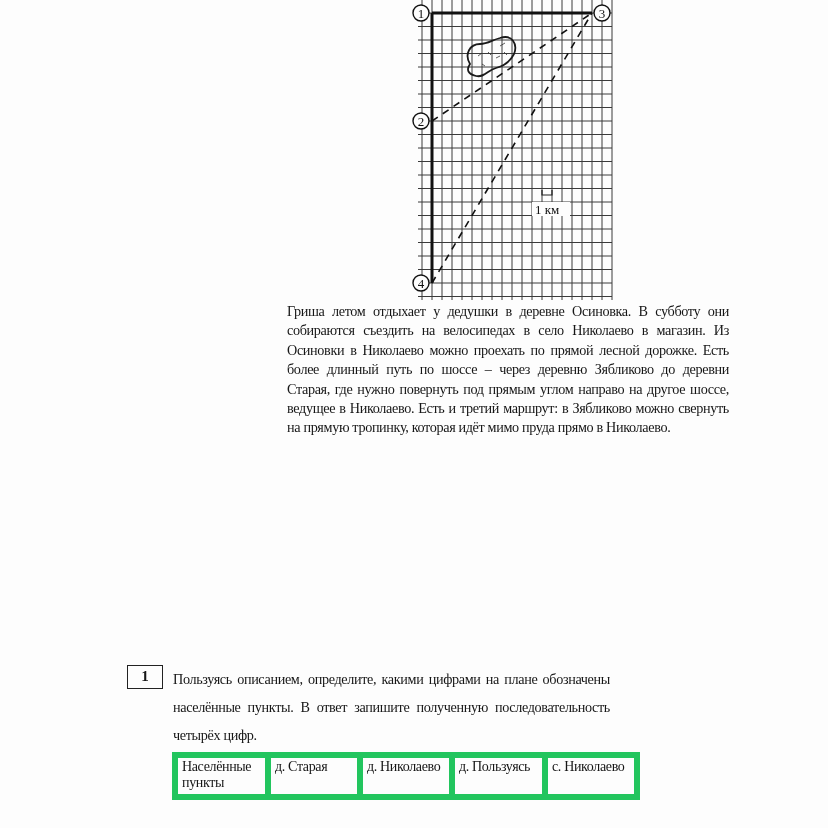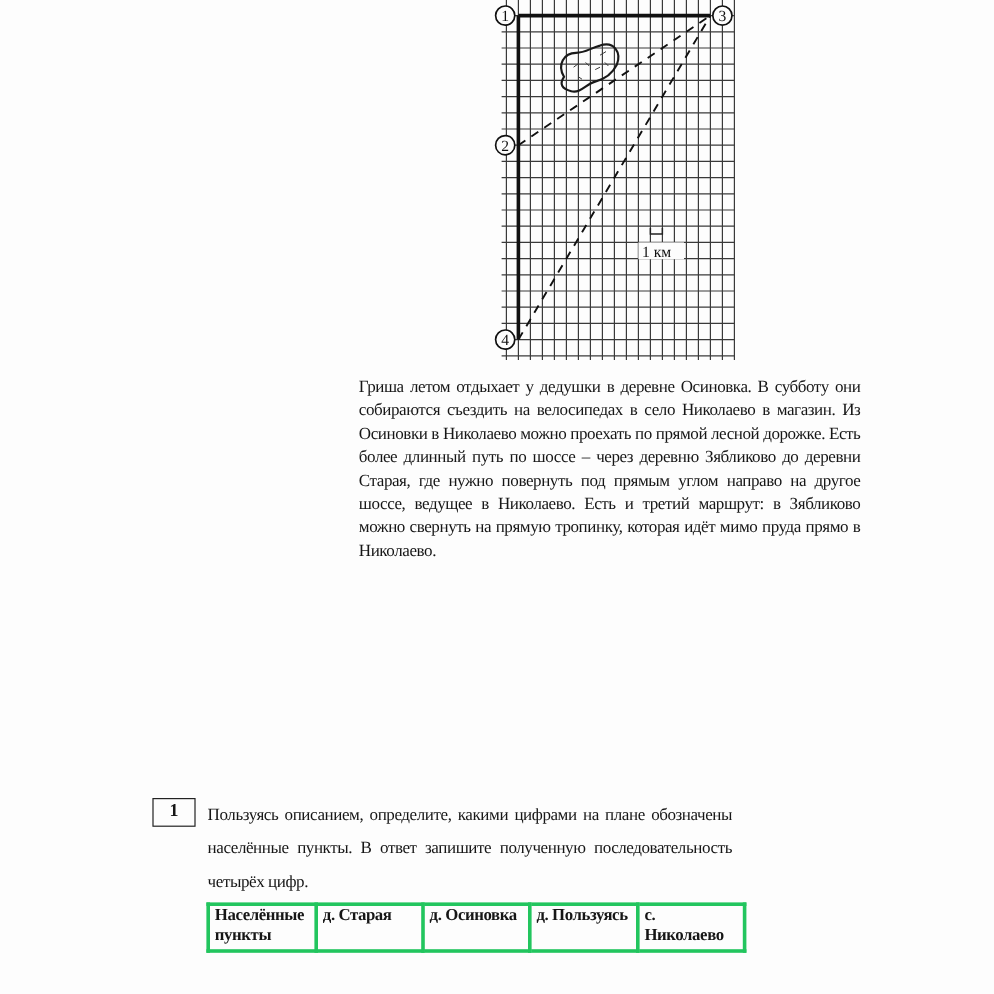--- a/index.html
+++ b/index.html
@@ -6,36 +6,36 @@
   body {
     width: 828px; height: 828px; background: #fdfdfd; position: relative; overflow: hidden;
     font-family: "Liberation Serif", "DejaVu Serif", serif; color: #161616;
   }
   #plan { position: absolute; left: 408px; top: 0; }
   .passage {
     position: absolute; left: 287px; top: 302px; width: 442px;
     font-size: 14.2px; line-height: 19.4px; text-align: justify;
     letter-spacing: -0.35px;
   }
-  .passage p { margin: 12px; }
+  .passage p { margin: 0; }
   .task-number {
     position: absolute; left: 127px; top: 665px; width: 36px; height: 24px;
     border: 1.5px solid #222; box-sizing: border-box;
     font-size: 15px; font-weight: bold; text-align: center; line-height: 21px;
   }
   .task-text {
     position: absolute; left: 173px; top: 665px; width: 437px;
     font-size: 14.2px; line-height: 28px; text-align: justify; letter-spacing: -0.35px;
   }
   table.answer {
     position: absolute; left: 172px; top: 752px; border-collapse: collapse;
     font-size: 14px; letter-spacing: -0.35px;
   }
   table.answer td {
-    border: 3px solid #22c55e; vertical-align: top; padding: 1px 4px; line-height: 16px; font-weight: bold;
+    border: 6px solid #22c55e; vertical-align: top; padding: 1px 4px; line-height: 16px;
   }
   table.answer tr.head td { height: 34px; }
   table.answer tr.digits td { height: 17px; }
   .c0 { width: 79px; } .c1 { width: 78px; } .c2 { width: 78px; } .c3 { width: 79px; } .c4 { width: 78px; border-radius: 10px; }
   .grid-line { stroke: #3a3a3a; stroke-width: 1; }
 </style>
 </head>
 <body>
 
 <svg id="plan" width="210" height="300" viewBox="0 0 210 300" xmlns="http://www.w3.org/2000/svg">
@@ -121,18 +121,18 @@
 </div>
 
 <div class="task-number">1</div>
 <div class="task-text">Пользуясь описанием, определите, какими цифрами на плане обозначены населённые пункты. В ответ запишите полученную последовательность четырёх цифр.</div>
 
 <table class="answer">
   <tbody>
       <tr class="head">
     <td class="c0">Населённые пункты</td>
     <td class="c1">д. Старая</td>
-    <td class="c2">д. Осиновка</td>
+    <td class="c2">д. Николаево</td>
     <td class="c3">д. Пользуясь</td>
     <td class="c4">с. Николаево</td>
   </tr>
 </tbody>
   </table>
 
 </body></html>

